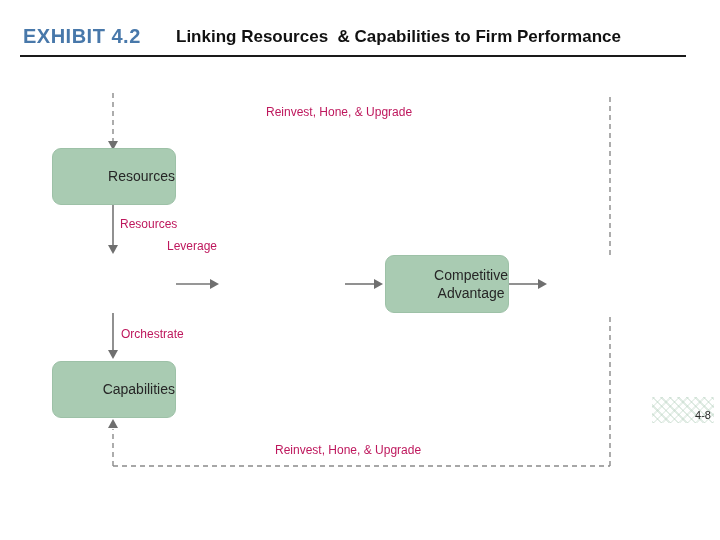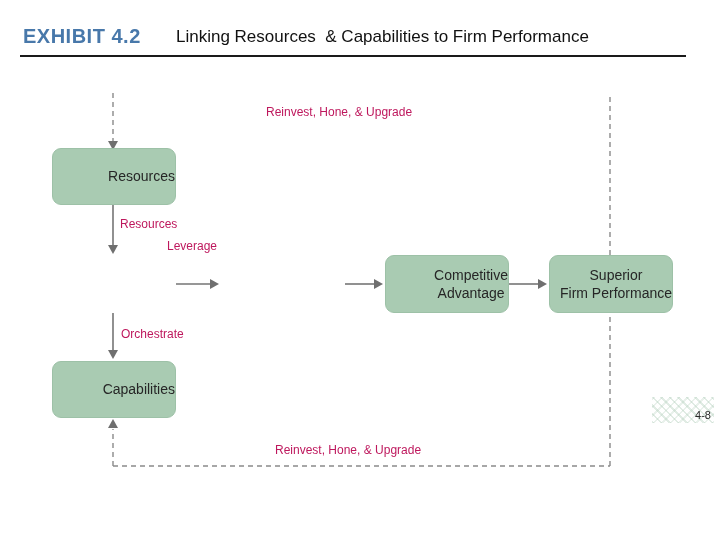--- a/index.html
+++ b/index.html
@@ -3,21 +3,21 @@
 <meta charset="utf-8">
 <style>
   * { margin:0; padding:0; box-sizing:border-box; }
   html,body { width:720px; height:540px; background:#ffffff; overflow:hidden;
               font-family:"Liberation Sans","DejaVu Sans",sans-serif; }
   .slide { position:relative; width:720px; height:448px; background:#ffffff; }
 
   
   .exhibit-label { position:absolute; left:23px; top:25px; font-size:20px; font-weight:bold;
                    letter-spacing:0.5px; color:#4878aa; }
-  .slide-title   { position:absolute; left:176px; top:27px; font-size:17px; font-weight:normal;
+  .slide-title   { position:absolute; left:176px; top:27px; font-size:17px; font-weight:bold;
                    color:#111111; white-space:pre; }
   .header-rule   { position:absolute; left:20px; top:55px; width:666px; height:2px;
                    background:#1a1a1a; }
 
   
   .node { position:absolute; width:124px; background:#a9cbb2; border:1px solid #9dc1a7;
           border-radius:9px; display:flex; align-items:center; justify-content:flex-end;
           z-index:2; }
   .node-label { font-size:14px; line-height:1.3; color:#262626; text-align:center;
                 white-space:pre-line; }
@@ -82,24 +82,20 @@
   <div class="node node-resources">
     <span class="node-label">Resources</span>
   </div>
   <div class="node node-capabilities">
     <span class="node-label">Capabilities</span>
   </div>
   <div class="node node-advantage">
     <span class="node-label">Competitive
 Advantage</span>
   </div>
-  <div class="node node-superior">
-    <span class="node-label">Superior
-Firm Performance</span>
-  </div>
 
   <div class="edge-label lbl-reinforce">Resources</div>
   <div class="edge-label lbl-leverage">Leverage</div>
   <div class="edge-label lbl-orchestrate">Orchestrate</div>
   <div class="edge-label lbl-feedback-top">Reinvest, Hone, &amp; Upgrade</div>
   <div class="edge-label lbl-feedback-bottom">Reinvest, Hone, &amp; Upgrade</div>
 
   <div class="watermark"></div>
   <div class="page-number">4-8</div>
 

